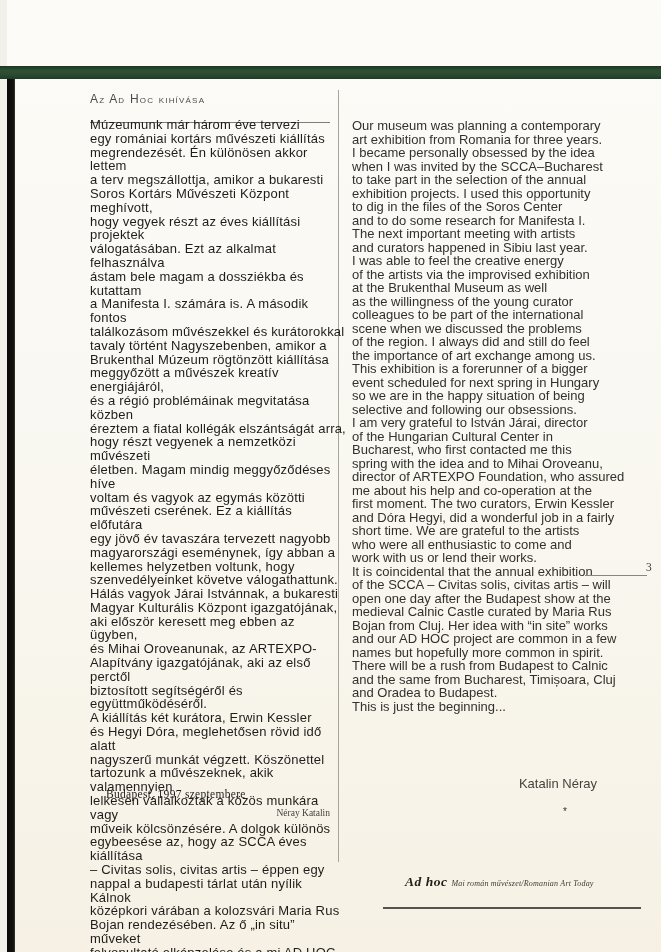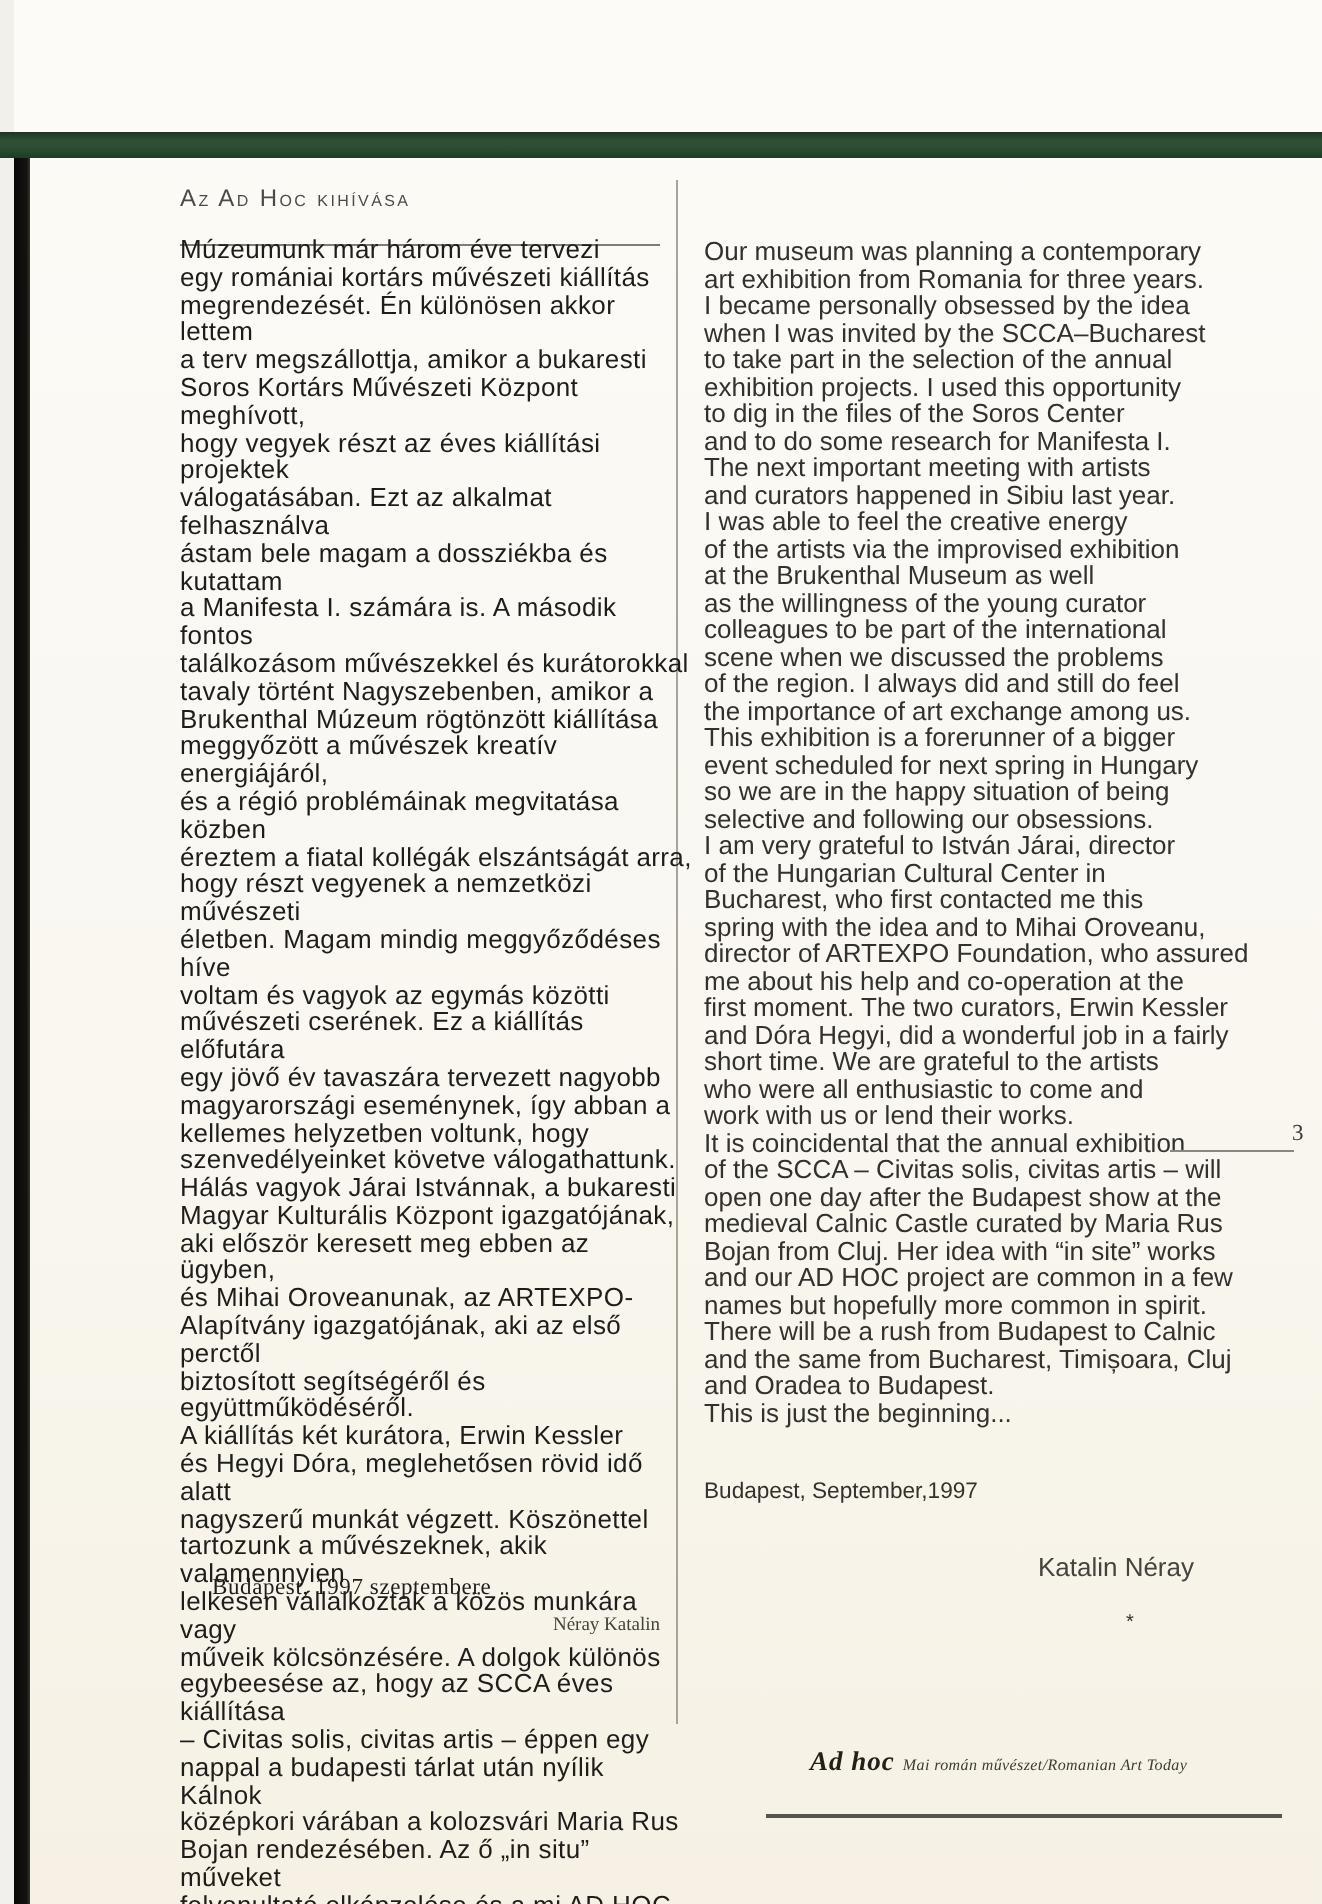--- a/index.html
+++ b/index.html
@@ -161,21 +161,20 @@
 of the SCCA – Civitas solis, civitas artis – will
 open one day after the Budapest show at the
 medieval Calnic Castle curated by Maria Rus
 Bojan from Cluj. Her idea with “in site” works
 and our AD HOC project are common in a few
 names but hopefully more common in spirit.
 There will be a rush from Budapest to Calnic
 and the same from Bucharest, Timișoara, Cluj
 and Oradea to Budapest.
 This is just the beginning...</div>
-  <div class="right-dateline">Budapest, September,1997</div>
   <div class="right-signature">Katalin Néray</div>
   <div class="footnote-mark">*</div>
 
   <div class="pagenum-rule"></div>
   <div class="pagenum">3</div>
 
   <div class="footer">
     <div class="footer-inner">
       <span class="footer-title">Ad hoc</span>
       <span class="footer-subtitle">Mai román művészet/Romanian Art Today</span>

